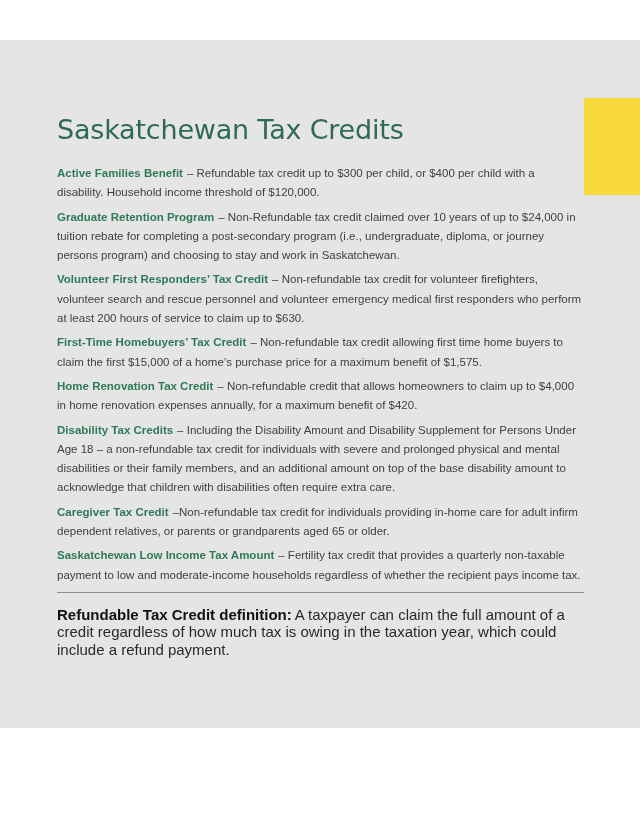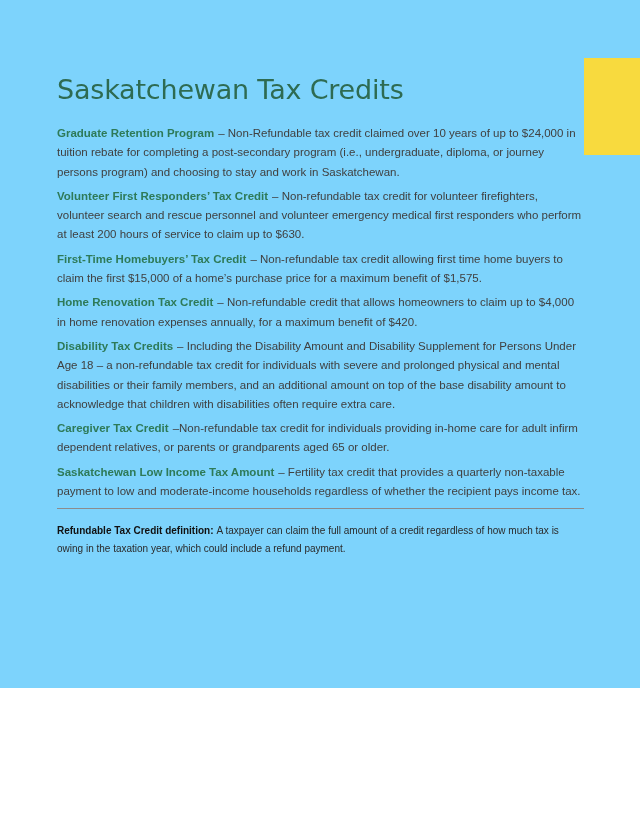--- a/index.html
+++ b/index.html
@@ -1,21 +1,22 @@
 <!DOCTYPE html>
 <html style="--accent-yellow: #f8da3e; --title-green: #2e6b52; --heading-green: #2e7a58; --logo-green: #2a7d52;"><head>
 <meta charset="utf-8">
 <style>
   html,body { margin:0; padding:0; background:#ffffff; }
   .page {
     position:relative;
     width:640px; height:688px;
-    background:#7dd3fc;
+    background:#e5e5e5;
     font-family:"Liberation Sans", sans-serif;
     overflow:hidden;
+    margin-top:40px;
   }
   .yellow-block {
     position:absolute;
     top:58px; right:0;
     width:56px; height:97px;
     background:var(--accent-yellow,#f8da3e);
   }
   .content {
     position:absolute;
     left:57px; top:0;
@@ -40,21 +41,21 @@
     color:var(--heading-green,#2e7a58);
     font-weight:bold;
     margin-right:4px;
   }
   hr.rule {
     border:none;
     border-top:1.5px solid #8c8c8c;
     margin:7px 0 13px 0;
   }
   p.definition {
-    font-size:10px;
+    font-size:15px;
     line-height:17.5px;
     color:#2a2a2a;
     margin:0 0 10px 0;
   }
   .definition-heading {
     font-weight:bold;
     color:#111111;
     margin-right:3px;
   }
   .footer {
@@ -89,20 +90,21 @@
 <body>
 
 <div class="page">
 
   <div class="yellow-block"></div>
 
   <div class="content">
 
     <h1 class="doc-title">Saskatchewan Tax Credits</h1>
 
+    <p class="credit"><span class="credit-heading">Active Families Benefit</span><span>– Refundable tax credit up to $300 per child, or $400 per child with a disability. Household income threshold of $120,000.</span></p>
 
     <p class="credit"><span class="credit-heading">Graduate Retention Program</span><span>– Non-Refundable tax credit claimed over 10 years of up to $24,000 in tuition rebate for completing a post-secondary program (i.e., undergraduate, diploma, or journey persons program) and choosing to stay and work in Saskatchewan.</span></p>
 
     <p class="credit"><span class="credit-heading">Volunteer First Responders’ Tax Credit</span><span>– Non-refundable tax credit for volunteer firefighters, volunteer search and rescue personnel and volunteer emergency medical first responders who perform at least 200 hours of service to claim up to $630.</span></p>
 
     <p class="credit"><span class="credit-heading">First-Time Homebuyers’ Tax Credit</span><span>– Non-refundable tax credit allowing first time home buyers to claim the first $15,000 of a home’s purchase price for a maximum benefit of $1,575.</span></p>
 
     <p class="credit"><span class="credit-heading">Home Renovation Tax Credit</span><span>– Non-refundable credit that allows homeowners to claim up to $4,000 in home renovation expenses annually, for a maximum benefit of $420.</span></p>
 
     <p class="credit"><span class="credit-heading">Disability Tax Credits</span><span>– Including the Disability Amount and Disability Supplement for Persons Under Age 18 – a non-refundable tax credit for individuals with severe and prolonged physical and mental disabilities or their family members, and an additional amount on top of the base disability amount to acknowledge that children with disabilities often require extra care.</span></p>

